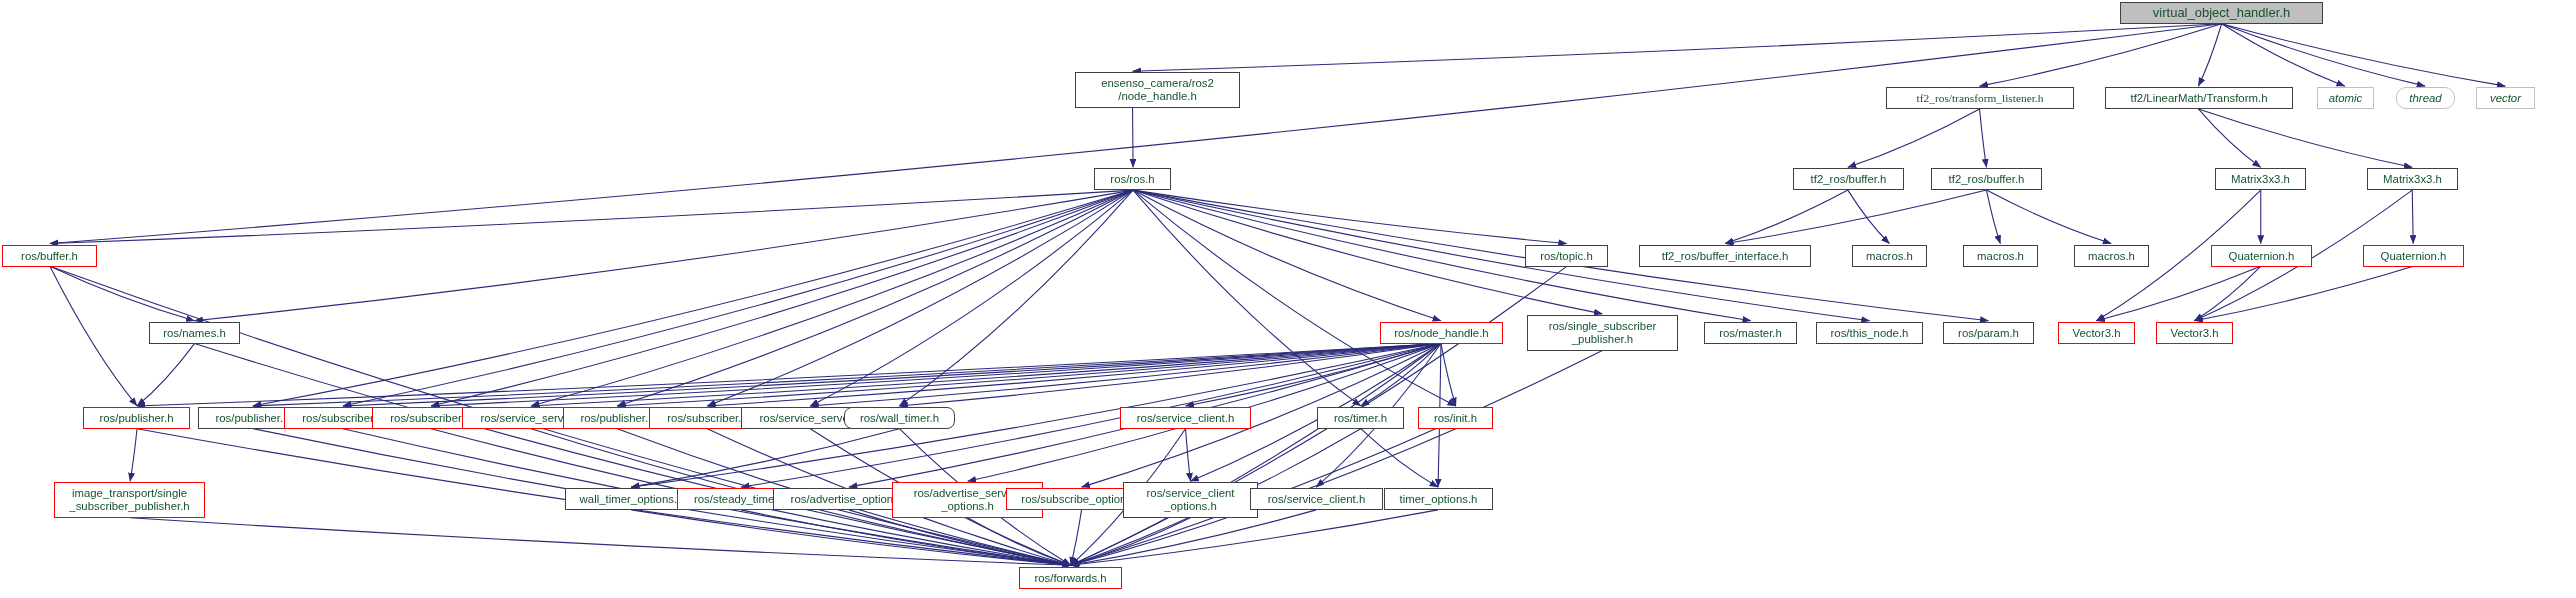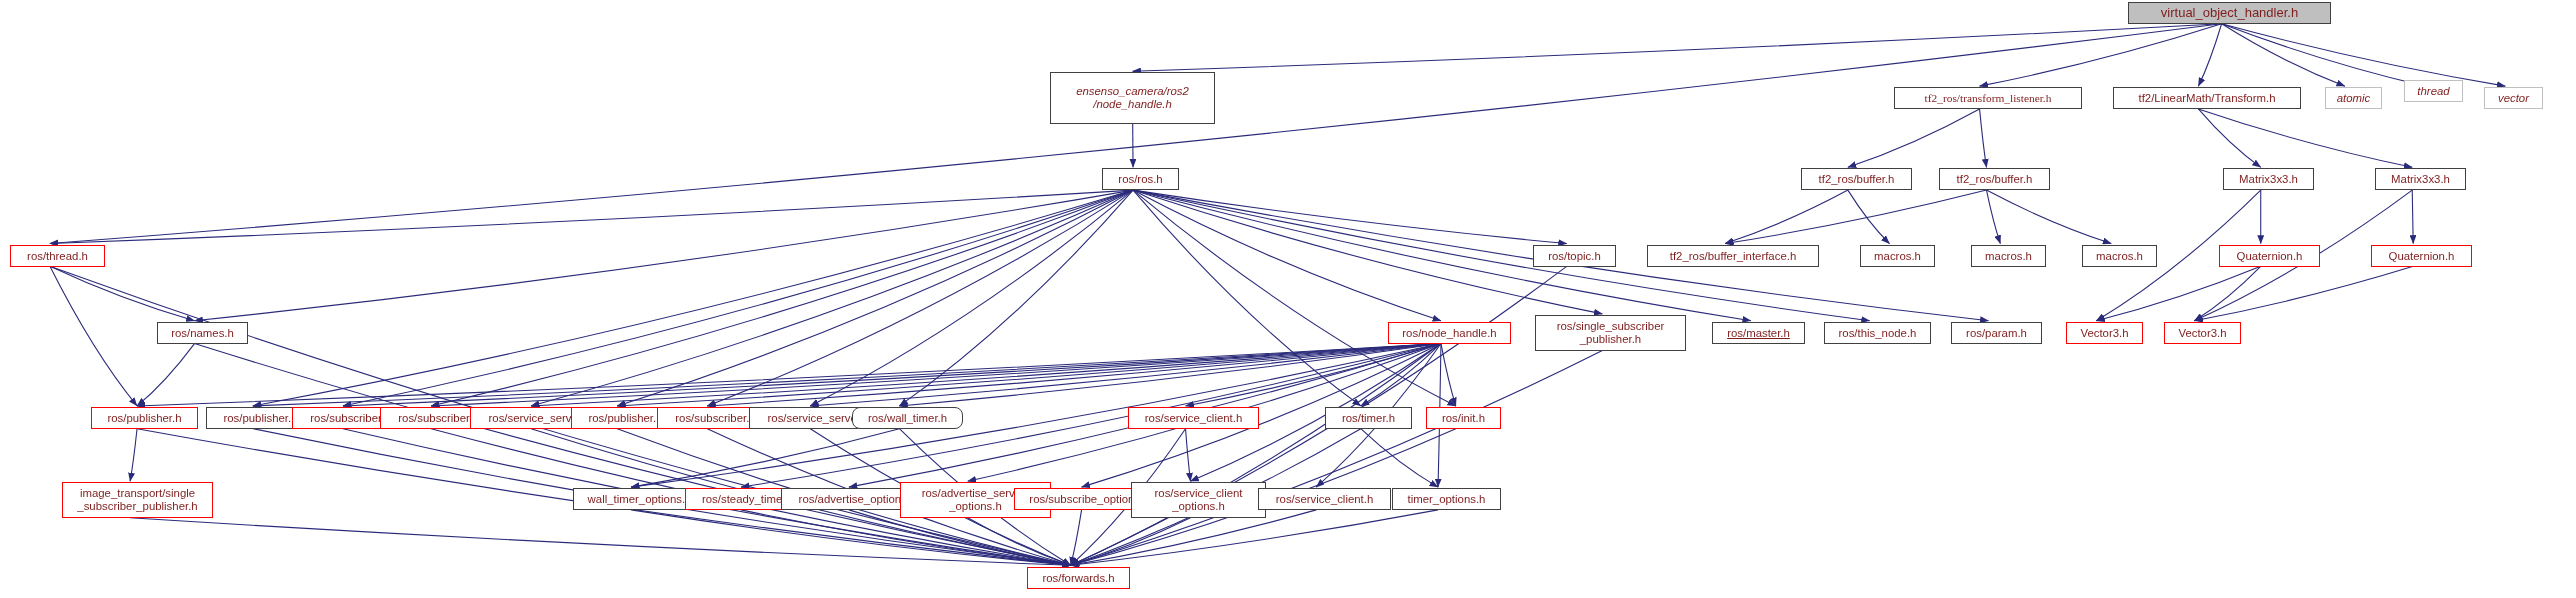--- a/index.html
+++ b/index.html
@@ -2,22 +2,22 @@
 <html><head>
 <meta charset="utf-8">
 <title>virtual_object_handler.h include dependency graph</title>
 <style>
   html,body{margin:0;padding:0;background:#ffffff;}
   #graph{position:relative;width:2576px;height:598px;overflow:hidden;
          font-family:"Liberation Sans","DejaVu Sans",sans-serif;background:#fff;}
   #edges{position:absolute;left:0;top:0;width:2576px;height:598px;pointer-events:none;}
   .node{position:absolute;box-sizing:border-box;display:flex;align-items:center;
         justify-content:center;text-align:center;background:#ffffff;
-        border:1px solid #404040;color:#7f1d1d;line-height:1.08;
-        font-size:11.4px;white-space:pre-line;padding:0 3px;margin-left:8px;}
+        border:1px solid #404040;color:#14532d;line-height:1.08;
+        font-size:11.4px;white-space:pre-line;padding:0 3px;}
   .node.red{border:1px solid #ff0000;}
   .node.root{background:#bfbfbf;border:1px solid #404040;font-size:13px;}
   .node.gray{background:#ffffff;border:1px solid #c0c0c0;font-style:italic;}
   .node.two{line-height:1.12;}
 </style>
 </head>
 <body>
 
 <div id="graph">
   <svg id="edges" viewBox="0 0 2601 604" xmlns="http://www.w3.org/2000/svg">
@@ -119,45 +119,45 @@
         <path d="M977,523 Q1029,552.76 1081,571" marker-end="url(#arrow)"></path>
         <path d="M1092,515 Q1086.5,549.72 1081,571" marker-end="url(#arrow)"></path>
         <path d="M1202,523 Q1141.5,552.76 1081,571" marker-end="url(#arrow)"></path>
         <path d="M1452,515 Q1266.5,549.72 1081,571" marker-end="url(#arrow)"></path>
         <path d="M131,523 Q606,552.76 1081,571" marker-end="url(#arrow)"></path>
         <path d="M138,433 Q609.5,518.56 1081,571" marker-end="url(#arrow)"></path>
       </g>
   </svg>
   <div id="node-layer">
       <div class="node root" style="left: 2120px; top: 2px; width: 203px; height: 22px;">virtual_object_handler.h</div>
-      <div class="node two" style="left: 1042px; top: 72px; width: 165px; height: 52px; font-style: italic;">ensenso_camera/ros2
+      <div class="node two" style="left: 1075px; top: 72px; width: 165px; height: 36px;">ensenso_camera/ros2
 /node_handle.h</div>
       <div class="node" style="left: 1886px; top: 87px; width: 188px; height: 22px; font-family: Liberation Serif, serif;">tf2_ros/transform_listener.h</div>
       <div class="node" style="left: 2105px; top: 87px; width: 188px; height: 22px;">tf2/LinearMath/Transform.h</div>
       <div class="node gray" style="left: 2317px; top: 87px; width: 57px; height: 22px;">atomic</div>
-      <div class="node gray" style="left: 2396px; top: 80px; width: 59px; height: 22px;">thread</div>
+      <div class="node gray" style="left: 2396px; top: 87px; width: 59px; height: 22px; border-radius: 10px;">thread</div>
       <div class="node gray" style="left: 2476px; top: 87px; width: 59px; height: 22px;">vector</div>
       <div class="node" style="left: 1094px; top: 168px; width: 77px; height: 22px;">ros/ros.h</div>
       <div class="node" style="left: 1793px; top: 168px; width: 111px; height: 22px;">tf2_ros/buffer.h</div>
       <div class="node" style="left: 1931px; top: 168px; width: 111px; height: 22px;">tf2_ros/buffer.h</div>
       <div class="node" style="left: 2215px; top: 168px; width: 91px; height: 22px;">Matrix3x3.h</div>
       <div class="node" style="left: 2367px; top: 168px; width: 91px; height: 22px;">Matrix3x3.h</div>
-      <div class="node red" style="left: 2px; top: 245px; width: 95px; height: 22px;">ros/thread.h</div>
+      <div class="node red" style="left: 2px; top: 245px; width: 95px; height: 22px;">ros/buffer.h</div>
       <div class="node" style="left: 1525px; top: 245px; width: 83px; height: 22px;">ros/topic.h</div>
       <div class="node" style="left: 1639px; top: 245px; width: 172px; height: 22px;">tf2_ros/buffer_interface.h</div>
       <div class="node" style="left: 1852px; top: 245px; width: 75px; height: 22px;">macros.h</div>
       <div class="node" style="left: 1963px; top: 245px; width: 75px; height: 22px;">macros.h</div>
       <div class="node" style="left: 2074px; top: 245px; width: 75px; height: 22px;">macros.h</div>
       <div class="node red" style="left: 2211px; top: 245px; width: 101px; height: 22px;">Quaternion.h</div>
       <div class="node red" style="left: 2363px; top: 245px; width: 101px; height: 22px;">Quaternion.h</div>
       <div class="node" style="left: 149px; top: 322px; width: 91px; height: 22px;">ros/names.h</div>
       <div class="node red" style="left: 1380px; top: 322px; width: 123px; height: 22px;">ros/node_handle.h</div>
       <div class="node two" style="left: 1527px; top: 315px; width: 151px; height: 36px;">ros/single_subscriber
 _publisher.h</div>
-      <div class="node" style="left: 1704px; top: 322px; width: 93px; height: 22px; text-decoration: underline;">ros/master.h</div>
+      <div class="node" style="left: 1704px; top: 322px; width: 93px; height: 22px;">ros/master.h</div>
       <div class="node" style="left: 1816px; top: 322px; width: 107px; height: 22px;">ros/this_node.h</div>
       <div class="node" style="left: 1943px; top: 322px; width: 91px; height: 22px;">ros/param.h</div>
       <div class="node red" style="left: 2058px; top: 322px; width: 77px; height: 22px;">Vector3.h</div>
       <div class="node red" style="left: 2156px; top: 322px; width: 77px; height: 22px;">Vector3.h</div>
       <div class="node red" style="left: 83px; top: 407px; width: 107px; height: 22px;">ros/publisher.h</div>
       <div class="node" style="left: 198px; top: 407px; width: 109px; height: 22px;">ros/publisher.h</div>
       <div class="node red" style="left: 284px; top: 407px; width: 117px; height: 22px;">ros/subscriber.h</div>
       <div class="node red" style="left: 372px; top: 407px; width: 117px; height: 22px;">ros/subscriber.h</div>
       <div class="node red" style="left: 462px; top: 407px; width: 139px; height: 22px;">ros/service_server.h</div>
       <div class="node red" style="left: 563px; top: 407px; width: 109px; height: 22px;">ros/publisher.h</div>

